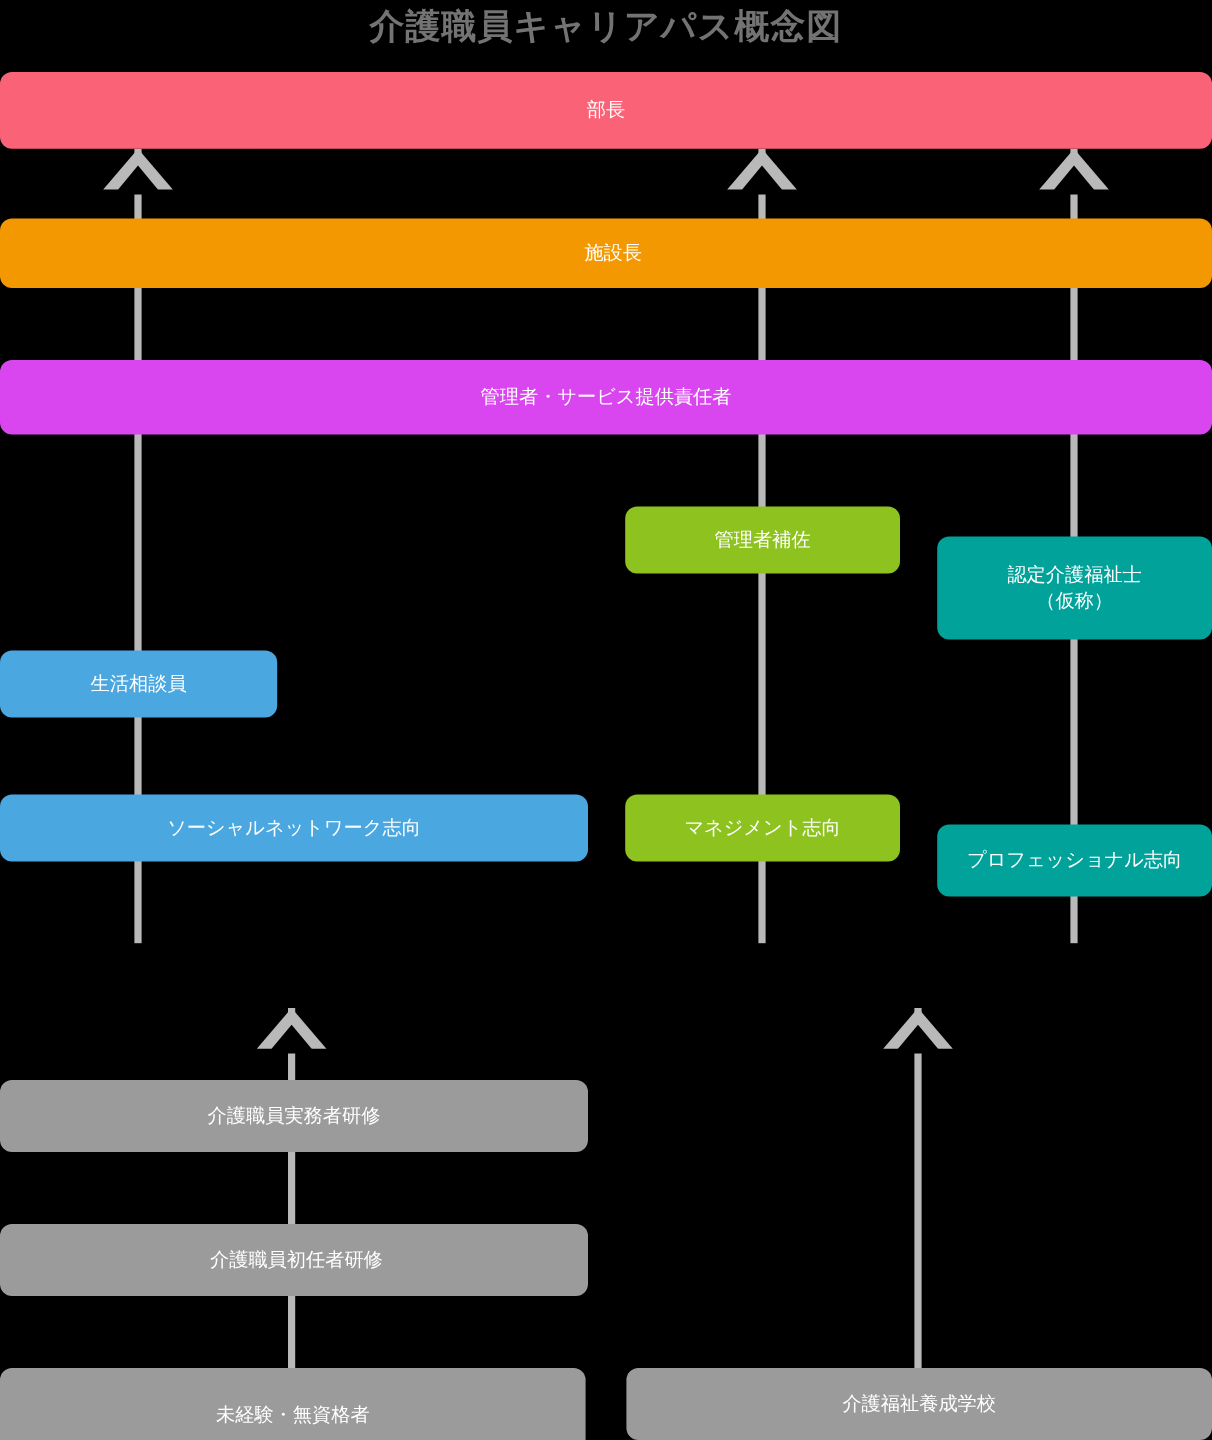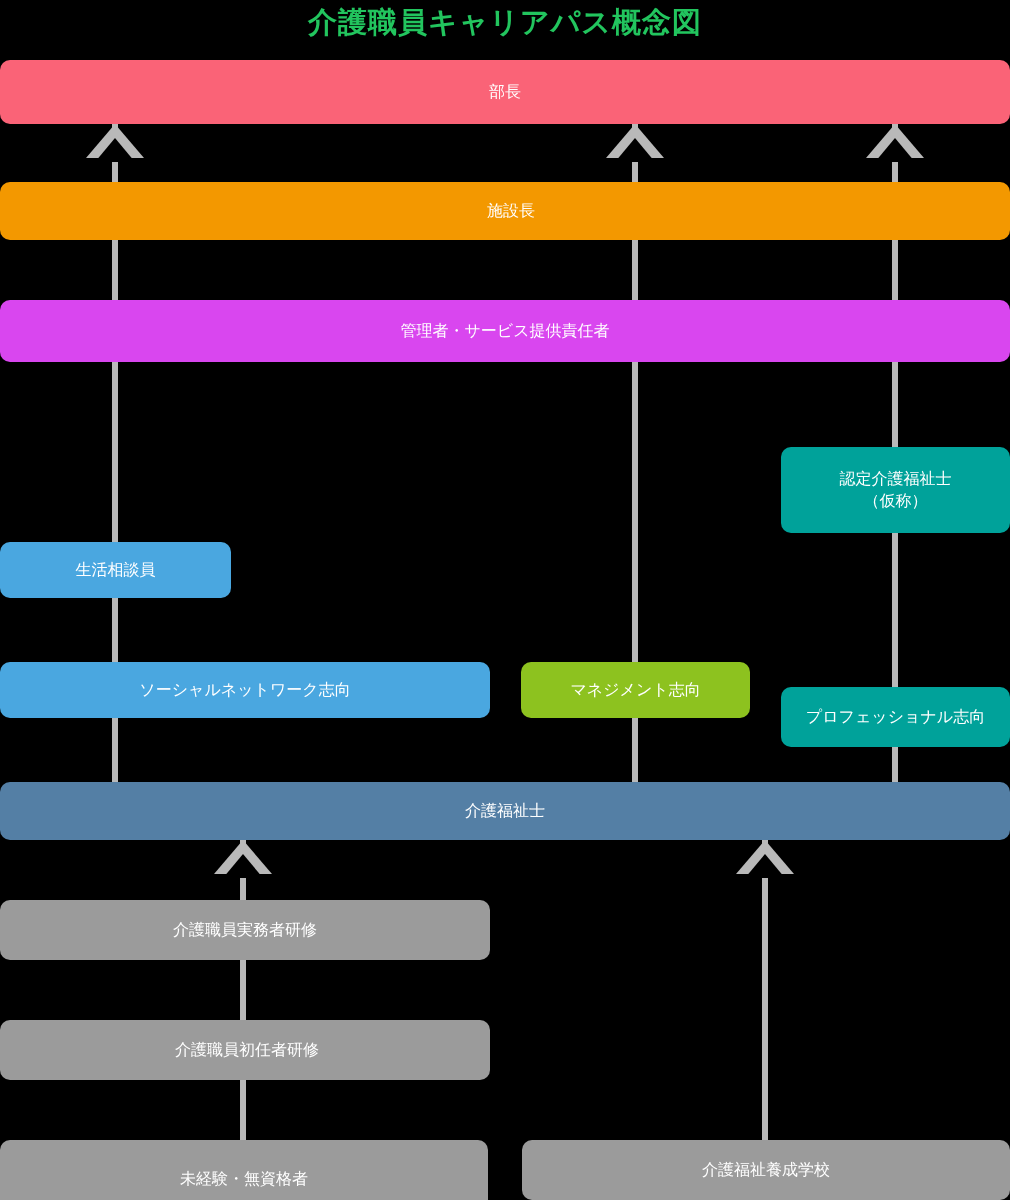--- a/index.html
+++ b/index.html
@@ -24,21 +24,21 @@
   
   .title {
     position: absolute;
     left: 0;
     top: 2px;
     width: 1010px;
     text-align: center;
     font-size: 29px;
     line-height: 40px;
     font-weight: 700;
-    color: #22c55e;
+    color: #737373;
     letter-spacing: 1px;
     white-space: nowrap;
   }
 
   
   .lines { position: absolute; left: 0; top: 0; width: 1010px; height: 1200px; }
 
   .vline {
     position: absolute;
     width: 6px;
@@ -145,33 +145,33 @@
   </div>
 
   <div class="vline" style="left:240px; top:900px; height:260px;"></div>
 
   <div class="box c-pink" style="left:0px; top:60px; width:1010px; height:64px;">部長</div>
 
   <div class="box c-orange" style="left:0px; top:182px; width:1010px; height:58px;">施設長</div>
 
   <div class="box c-yellow" style="left:0px; top:300px; width:1010px; height:62px;">管理者・サービス提供責任者</div>
 
+  <div class="box c-green" style="left:521px; top:422px; width:229px; height:56px;">管理者補佐</div>
 
   <div class="box c-teal" style="left:781px; top:422px; width:229px; height:86px;">認定介護福祉士
 （仮称）</div>
 
   <div class="box c-blue" style="left:0px; top:542px; width:231px; height:56px;">生活相談員</div>
 
   <div class="box c-blue" style="left:0px; top:662px; width:490px; height:56px;">ソーシャルネットワーク志向</div>
 
   <div class="box c-green" style="left:521px; top:662px; width:229px; height:56px;">マネジメント志向</div>
 
   <div class="box c-teal" style="left:781px; top:662px; width:229px; height:60px;">プロフェッショナル志向</div>
 
-  <div class="box c-steel" style="left:0px; top:782px; width:1010px; height:58px;">介護福祉士</div>
 
   <div class="box c-gray" style="left:0px; top:900px; width:490px; height:60px;">介護職員実務者研修</div>
 
   <div class="box c-gray" style="left:0px; top:1020px; width:490px; height:60px;padding-left:12px;">介護職員初任者研修</div>
 
   <div class="box c-gray" style="left:0px; top:1140px; width:488px; height:78px;">未経験・無資格者</div>
 
   <div class="box c-gray" style="left:522px; top:1140px; width:488px; height:60px;">介護福祉養成学校</div>
 
 </div>

